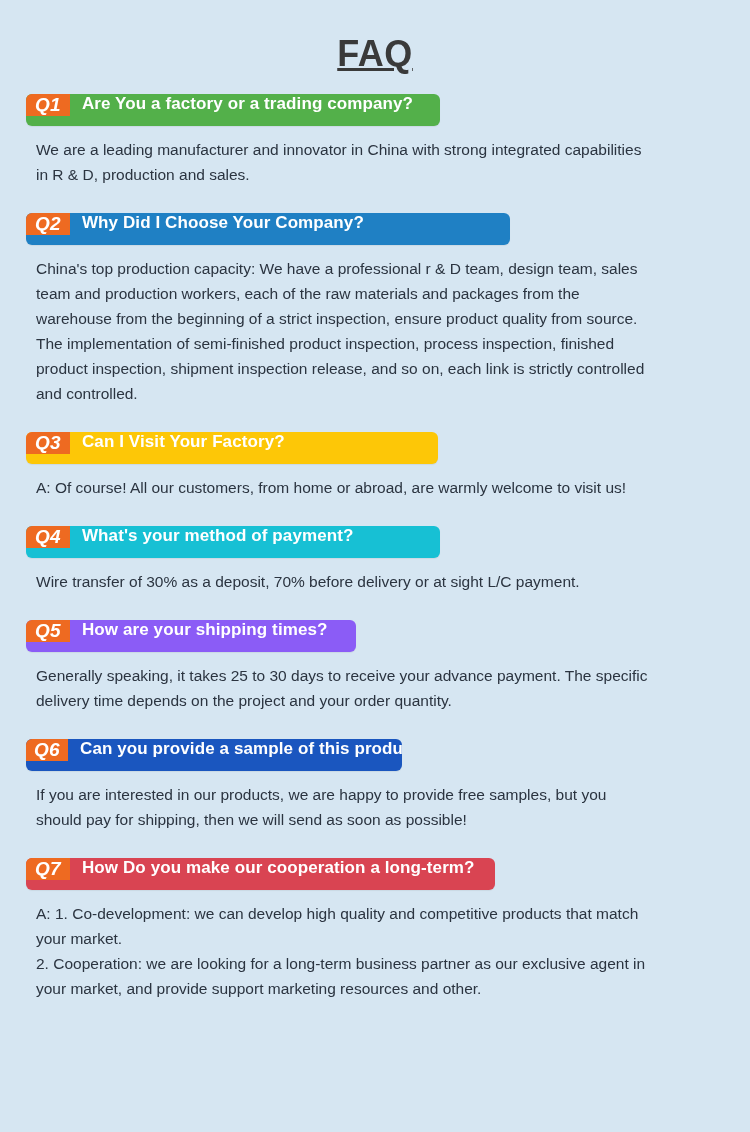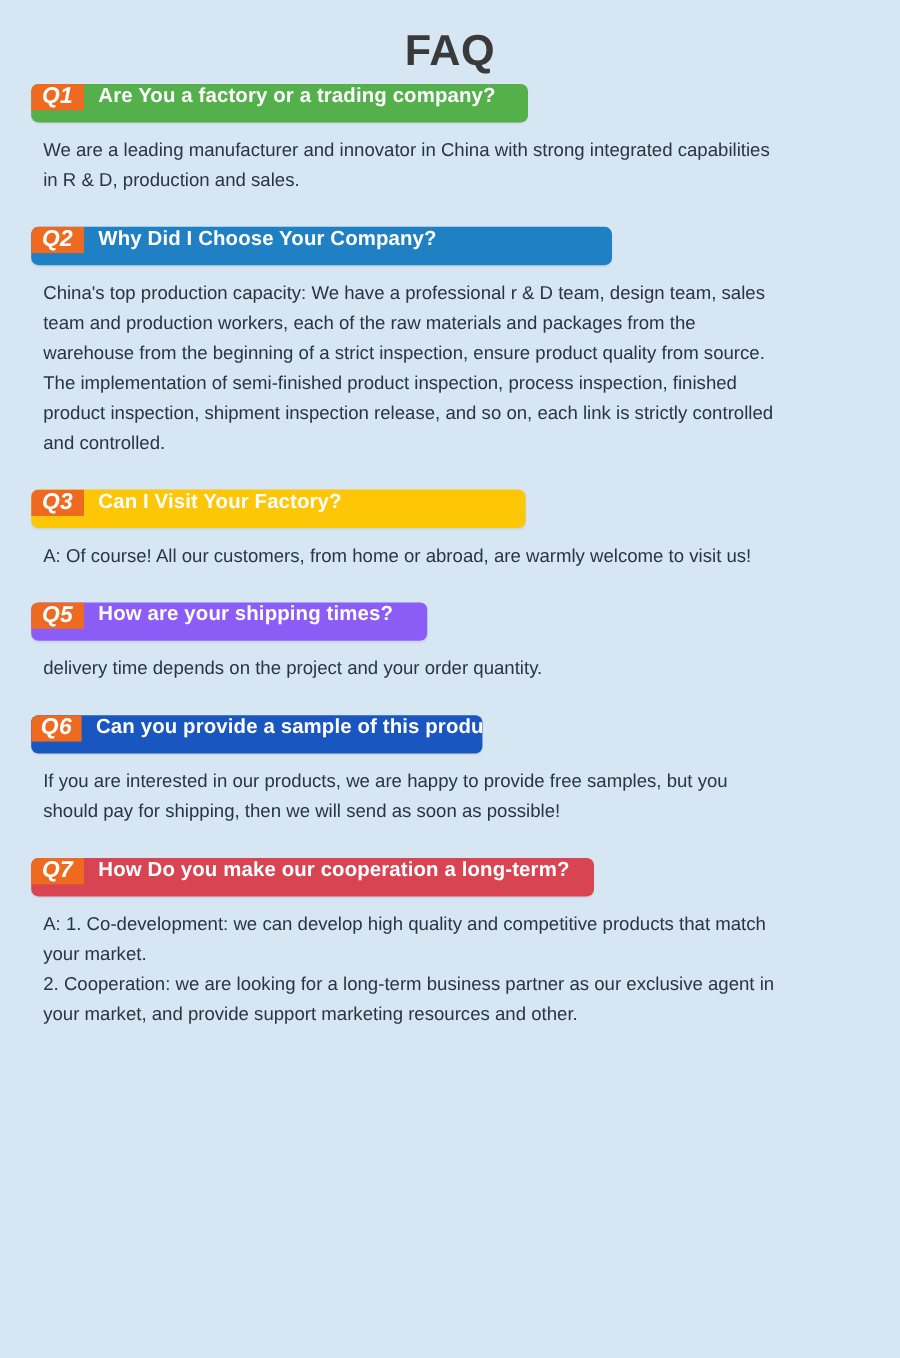--- a/index.html
+++ b/index.html
@@ -19,24 +19,25 @@
     height: 1132px;
     box-sizing: border-box;
     padding: 0 26px;
   }
   .faq-title {
     text-align: center;
     font-size: 36px;
     font-weight: bold;
     color: #3a3a3a;
     letter-spacing: 0.5px;
-    margin: 0;
+    margin: 12px;
     padding-top: 20px;
     padding-bottom: 6px;
     line-height: 44px;
+    text-decoration: underline;
   }
   .faq-list {
     margin: 0;
     padding: 0;
     list-style: none;
   }
   .faq-item {
     margin: 0 0 26px 0;
   }
   .q-header {
@@ -104,24 +105,31 @@
           <span class="a-line">The implementation of semi-finished product inspection, process inspection, finished</span>
           <span class="a-line">product inspection, shipment inspection release, and so on, each link is strictly controlled</span>
           <span class="a-line">and controlled.</span>
         </div></li>
       <li class="faq-item"><div class="q-header" style="background: rgb(253, 199, 7); width: 412px;">
           <span class="q-badge" style="background: rgb(238, 106, 33);">Q3</span>
           <span class="q-text">Can I Visit Your Factory?</span>
         </div><div class="a-text">
           <span class="a-line">A: Of course! All our customers, from home or abroad, are warmly welcome to visit us!</span>
         </div></li>
+      <li class="faq-item"><div class="q-header" style="background: rgb(23, 192, 212); width: 414px;">
+          <span class="q-badge" style="background: rgb(238, 106, 33);">Q4</span>
+          <span class="q-text">What's your method of payment?</span>
+        </div><div class="a-text">
+          <span class="a-line">Wire transfer of 30% as a deposit, 70% before delivery or at sight L/C payment.</span>
+        </div></li>
       <li class="faq-item"><div class="q-header" style="background: #8b5cf6; width: 330px;">
           <span class="q-badge" style="background: rgb(238, 106, 33);">Q5</span>
           <span class="q-text">How are your shipping times?</span>
         </div><div class="a-text">
+          <span class="a-line">Generally speaking, it takes 25 to 30 days to receive your advance payment. The specific</span>
           <span class="a-line">delivery time depends on the project and your order quantity.</span>
         </div></li>
       <li class="faq-item"><div class="q-header" style="background: rgb(26, 86, 191); width: 376px;">
           <span class="q-badge" style="background: rgb(238, 106, 33);">Q6</span>
           <span class="q-text">Can you provide a sample of this product?</span>
         </div><div class="a-text">
           <span class="a-line">If you are interested in our products, we are happy to provide free samples, but you</span>
           <span class="a-line">should pay for shipping, then we will send as soon as possible!</span>
         </div></li>
       <li class="faq-item"><div class="q-header" style="background: rgb(217, 68, 82); width: 469px;">

